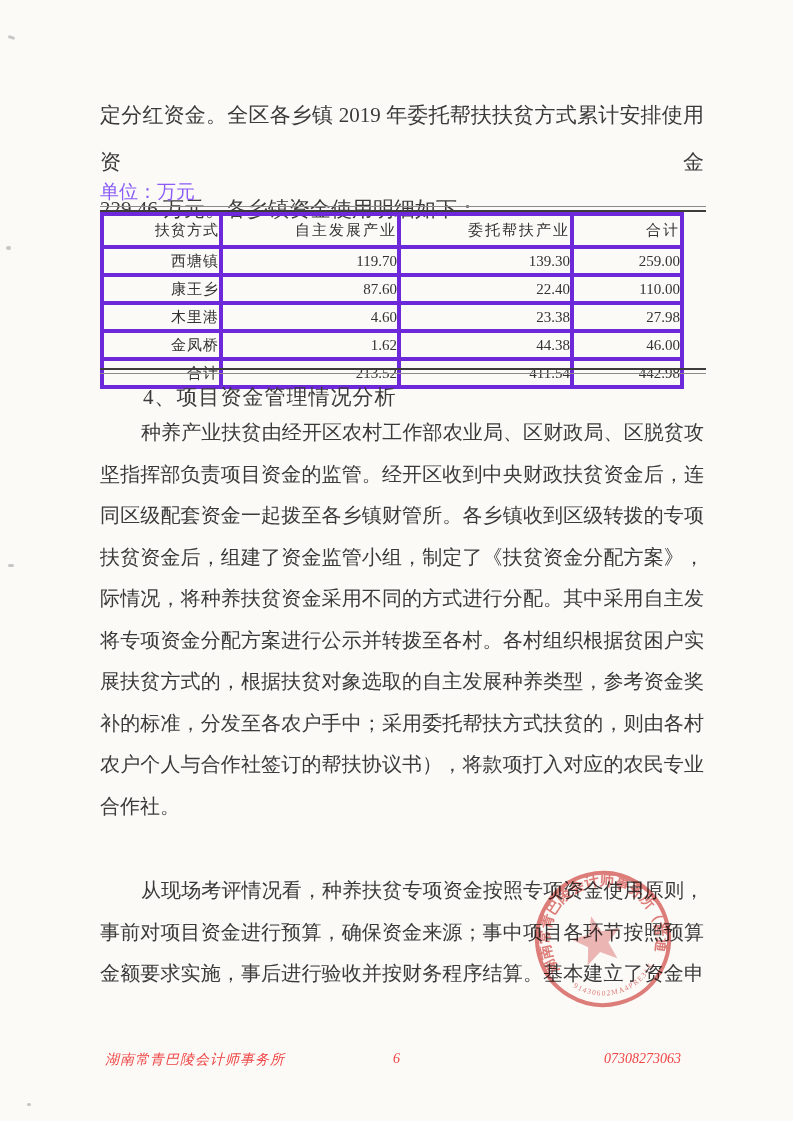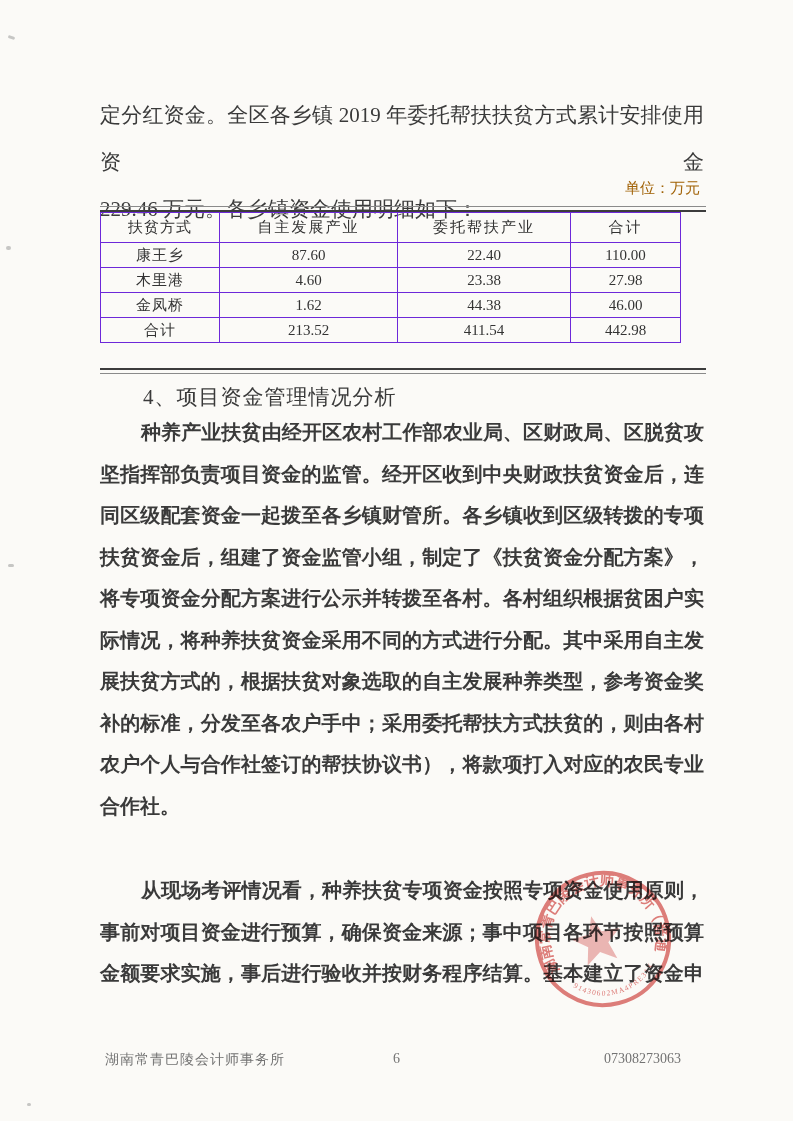--- a/index.html
+++ b/index.html
@@ -9,47 +9,47 @@
     font-family:"Liberation Serif","DejaVu Serif",serif;
     color:#3a3a3a;
   }
   .abs{position:absolute;}
   
   .textcol{left:100px;width:604px;}
   .intro{top:92px;font-size:21px;line-height:47px;}
   .tline{white-space:nowrap;}
   .tline.fill{white-space:normal;text-align:justify;text-align-last:justify;}
   .tline.indent{padding-left:41px;}
-  .unit-label{top:179px;left:100px;width:600px;text-align:right;font-size:15px;color:#a16207;}
+  .unit-label{top:179px;left:100px;width:600px;text-align:left;font-size:19px;color:#8b5cf6;}
   .section-heading{top:383px;left:143px;font-size:21px;letter-spacing:1px;}
-  .para{font-size:20px;line-height:41.5px;font-weight:bold;}
+  .para{font-size:20px;line-height:41.5px;}
   .p1{top:412px;}
   .p2{top:870px;}
   
   .tablezone{top:206px;left:100px;width:606px;height:170px;}
   .rule{position:absolute;left:0;width:606px;background:#3c3c3c;}
   .rule.thin{height:1px;background:#8a8a8a;}
   .rule.thick{height:2px;}
   table.subsidy{
     position:absolute;top:6px;left:0;border-collapse:collapse;table-layout:fixed;
     font-size:15px;color:#333;
   }
   table.subsidy th,table.subsidy td{
-    border:1px solid #6d28d9;text-align:center;vertical-align:middle;
+    border:4px solid #6d28d9;text-align:right;vertical-align:middle;
     padding:0;font-weight:normal;overflow:hidden;
   }
   table.subsidy th{height:29px;letter-spacing:2px;}
   table.subsidy td{height:24px;}
   table.subsidy col:nth-child(1){width:119px;}
   table.subsidy col:nth-child(2){width:178px;}
   table.subsidy col:nth-child(3){width:173px;}
   table.subsidy col:nth-child(4){width:110px;}
   table.subsidy tr td:first-child,table.subsidy th:first-child{letter-spacing:1px;}
   
-  .footer{top:1051px;left:0;width:793px;height:22px;font-size:14px;color:#737373;}
+  .footer{top:1051px;left:0;width:793px;height:22px;font-size:14px;color:#ef4444;font-style:italic;}
   .footer .firm{position:absolute;left:105px;letter-spacing:1px;}
   .footer .pagenum{position:absolute;left:0;width:793px;text-align:center;}
   .footer .phone{position:absolute;right:112px;font-family:"Liberation Serif",serif;}
   
   .seal{top:861px;left:525px;width:156px;height:156px;opacity:.8;mix-blend-mode:multiply;pointer-events:none;}
   .seal svg{width:100%;height:100%;}
   :root{--seal-color:#d95f5c;}
   .seal .ring{stroke:var(--seal-color);fill:none;stroke-width:4;}
   .seal .star{fill:var(--seal-color);fill-opacity:.55;}
   .seal text{fill:var(--seal-color);}
@@ -81,20 +81,26 @@
     <thead>
         <tr>
           <th>扶贫方式</th>
           <th>自主发展产业</th>
           <th>委托帮扶产业</th>
           <th>合计</th>
         </tr>
       </thead>
     <tbody>
         <tr>
+          <td>西塘镇</td>
+          <td>119.70</td>
+          <td>139.30</td>
+          <td>259.00</td>
+        </tr>
+        <tr>
           <td>康王乡</td>
           <td>87.60</td>
           <td>22.40</td>
           <td>110.00</td>
         </tr>
         <tr>
           <td>木里港</td>
           <td>4.60</td>
           <td>23.38</td>
           <td>27.98</td>
@@ -117,22 +123,22 @@
   <div class="rule thin" style="top:167px;"></div>
 </div>
 
 <div class="abs section-heading">4、项目资金管理情况分析</div>
 
 <div class="abs textcol para p1">
     <div class="tline indent fill">种养产业扶贫由经开区农村工作部农业局、区财政局、区脱贫攻</div>
     <div class="tline fill">坚指挥部负责项目资金的监管。经开区收到中央财政扶贫资金后，连</div>
     <div class="tline fill">同区级配套资金一起拨至各乡镇财管所。各乡镇收到区级转拨的专项</div>
     <div class="tline fill">扶贫资金后，组建了资金监管小组，制定了《扶贫资金分配方案》，</div>
+    <div class="tline fill">际情况，将种养扶贫资金采用不同的方式进行分配。其中采用自主发</div>
     <div class="tline fill">将专项资金分配方案进行公示并转拨至各村。各村组织根据贫困户实</div>
-    <div class="tline fill">际情况，将种养扶贫资金采用不同的方式进行分配。其中采用自主发</div>
     <div class="tline fill">展扶贫方式的，根据扶贫对象选取的自主发展种养类型，参考资金奖</div>
     <div class="tline fill">补的标准，分发至各农户手中；采用委托帮扶方式扶贫的，则由各村</div>
     <div class="tline fill">农户个人与合作社签订的帮扶协议书），将款项打入对应的农民专业</div>
     <div class="tline">合作社。</div>
   </div>
 
 <div class="abs textcol para p2">
     <div class="tline indent fill">从现场考评情况看，种养扶贫专项资金按照专项资金使用原则，</div>
     <div class="tline fill">事前对项目资金进行预算，确保资金来源；事中项目各环节按照预算</div>
     <div class="tline fill">金额要求实施，事后进行验收并按财务程序结算。基本建立了资金申</div>

